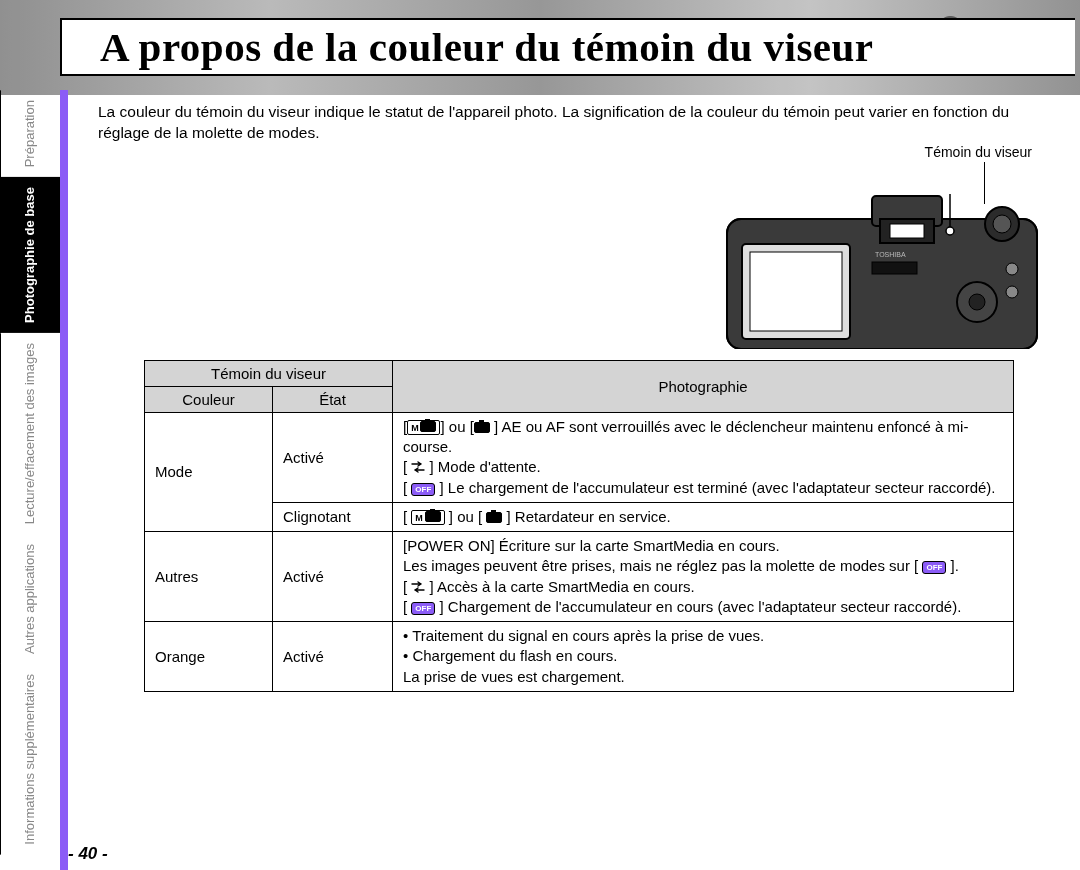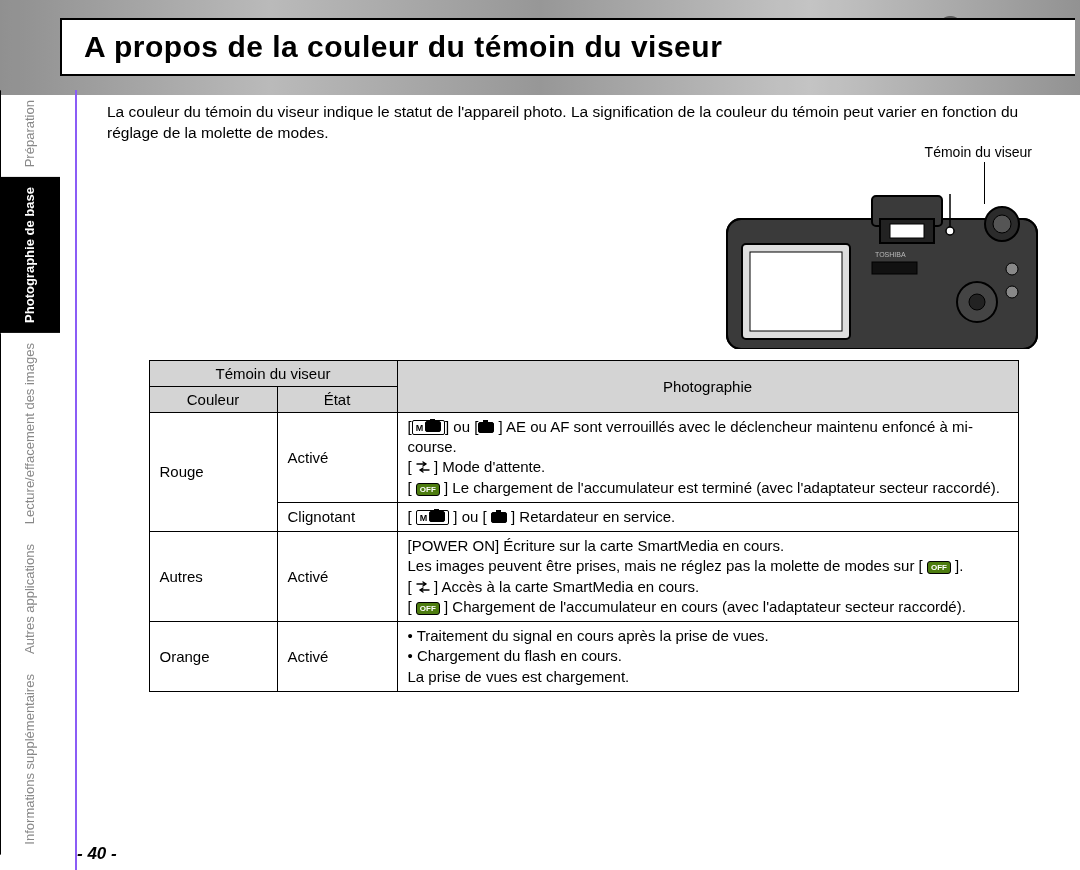--- a/index.html
+++ b/index.html
@@ -31,24 +31,25 @@
     top: 18px; left: 60px; right: 5px;
     background: linear-gradient(#fff,#fff);
     border: 2px solid #000;
     border-right: none;
     height: 58px;
     display: flex;
     align-items: center;
     padding-left: 22px;
   }
   .title-bar h1 {
-    margin: 0;
-    font-size: 30px;
+    margin: 16px;
+    font-size: 41px;
     font-weight: bold;
     letter-spacing: 0.5px;
+    font-family: Liberation Serif, serif;
   }
   .sidebar {
     position: absolute;
     left: 0;
     top: 90px;
     bottom: 15px;
     width: 60px;
     display: flex;
     flex-direction: column;
     align-items: stretch;
@@ -72,23 +73,22 @@
     background: #000;
     color: #fff;
     font-weight: bold;
   }
   .content {
     position: absolute;
     left: 60px;
     top: 90px;
     right: 0;
     bottom: 0;
-    border-left: 2px solid #8b5cf6;
+    border-left: 8px solid #8b5cf6;
     padding: 12px 20px 10px 30px;
-    margin-left: 15px;
   }
   .intro {
     font-size: 15.5px;
     line-height: 1.35;
   }
   .figure-wrap {
     position: relative;
     height: 210px;
   }
   .callout {
@@ -158,21 +158,21 @@
     width:5px;height:3px;
     background:#000;
   }
   .icon-off {
     display:inline-block;
     border:1.3px solid #000;
     border-radius:3px;
     font-size:8px;
     font-weight:bold;
     padding:0 3px;
-    background:#4d7c0f;
+    background:#8b5cf6;
     color:#fff;
     line-height:11px;
     vertical-align:1px;
   }
   .icon-pc {
     display:inline-block;
     width:14px;height:12px;
     position:relative;
     vertical-align:-1px;
   }
@@ -243,21 +243,21 @@
         <th colspan="2">Témoin du viseur</th>
         <th rowspan="2">Photographie</th>
       </tr>
       <tr>
         <th style="width:128px">Couleur</th>
         <th style="width:120px">État</th>
       </tr>
     </thead>
     <tbody id="tbody">
         <tr>
-          <td rowspan="2">Rouge</td>
+          <td rowspan="2">Mode</td>
           <td>Activé</td>
           <td class="sig-cell">
             <div>[<span class="icon-box">M <span class="icon-cam"></span></span>] ou [<span class="icon-cam"></span> ] AE ou AF sont verrouillés avec le déclencheur maintenu enfoncé à mi-course.</div>
             <div>[ <span class="icon-pc"><svg width="14" height="12" viewBox="0 0 14 12">
                   <path d="M1 3 L10 3 M10 3 L7 1 M10 3 L7 5 M13 9 L4 9 M4 9 L7 7 M4 9 L7 11" stroke="#000" stroke-width="1.4" fill="none" stroke-linecap="round"></path>
                 </svg></span> ] Mode d'attente.</div>
             <div>[ <span class="icon-off">OFF</span> ] Le chargement de l'accumulateur est terminé (avec l'adaptateur secteur raccordé).</div>
           </td>
         </tr>
         <tr>

